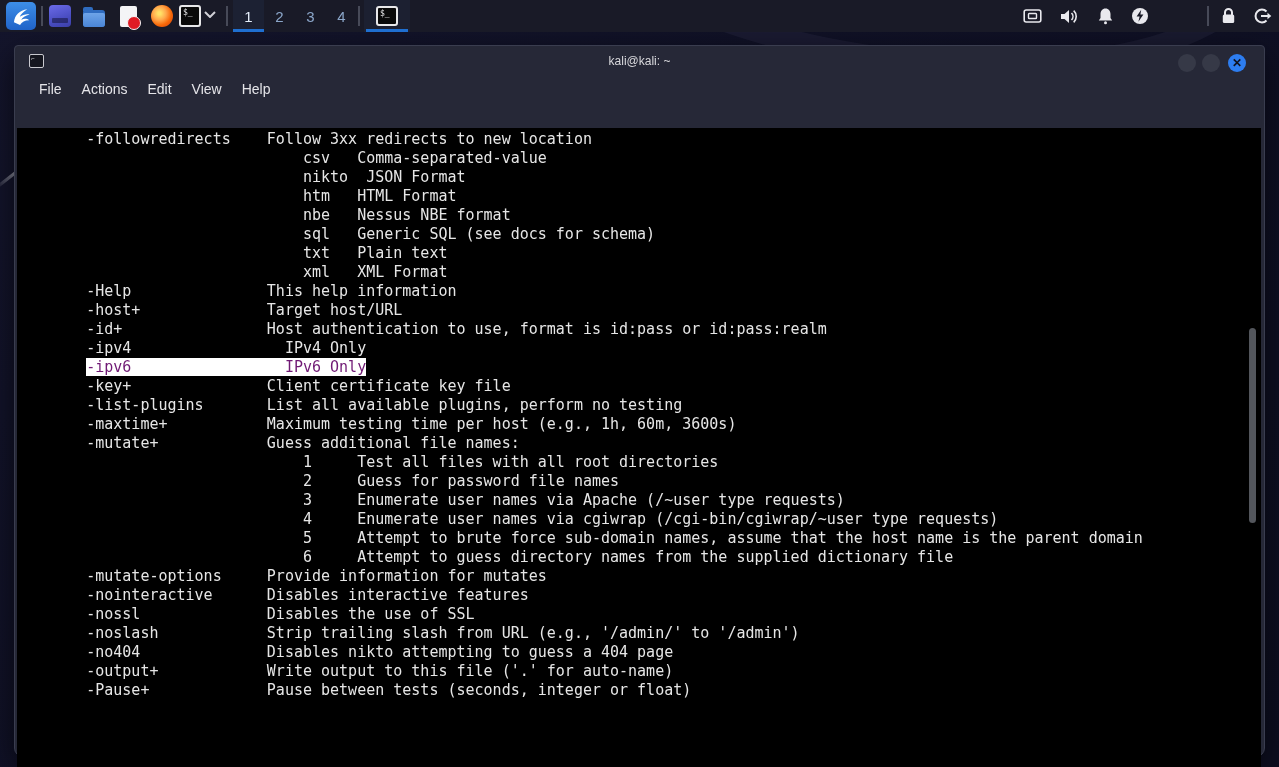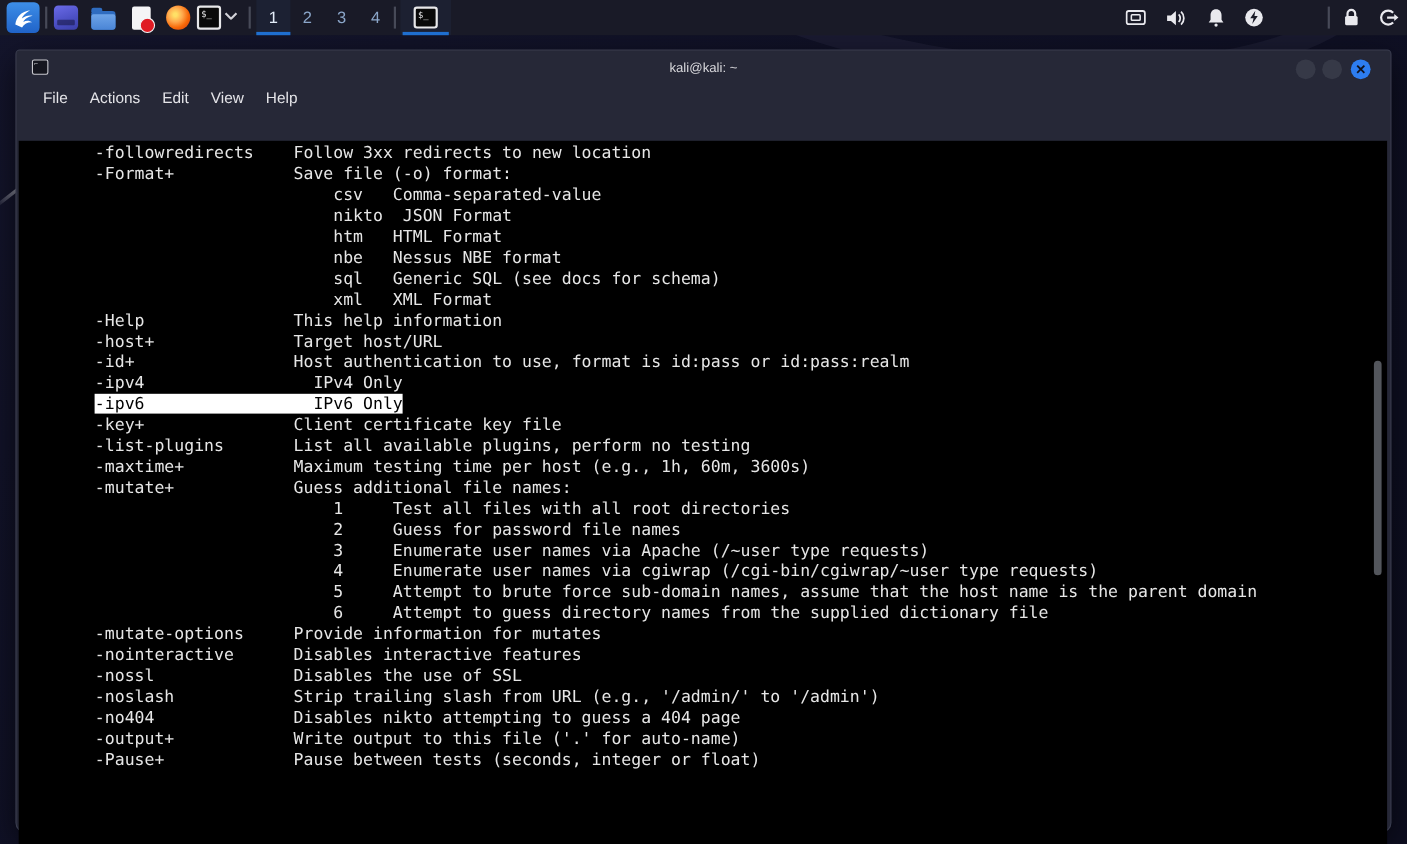--- a/index.html
+++ b/index.html
@@ -61,21 +61,21 @@
   .win-btn { position:absolute; top:8px; width:18px; height:18px; border-radius:50%; background:#363947; }
   .win-btn.close { background:#2d7df0; display:flex; align-items:center; justify-content:center;
     color:#10111c; font-size:12px; font-weight:bold; line-height:1; }
   .menubar { position:absolute; left:0; top:30px; right:0; height:26px; display:flex; align-items:center;
     padding-left:14px; gap:0; }
   .menu-item { color:#e4e4e8; font-size:14px; padding:2px 10px; }
   .content { position:absolute; left:2px; right:3px; top:56px; height:644px; background:#000; overflow:hidden;margin-top:26px; }
   .term-pre { position:absolute; left:0; top:0; right:16px; padding:2px 0 0 6px;
     font-family:"DejaVu Sans Mono", monospace; font-size:15px; line-height:19px; color:#e6e6e6; }
   .term-line { white-space:pre; height:19px; }
-  .term-selection { background:#ffffff; color:#000000; }
+  .term-selection { background:#ffffff; color:#701a75; }
   .scrollbar-track { position:absolute; right:0; top:0; width:16px; height:644px; }
   .scrollbar-thumb { position:absolute; right:5px; top:200px; width:7px; height:195px; border-radius:4px; background:#53565c; }
 
   svg { display:block; }
 </style>
 </head>
 <body>
 
 <div class="desktop">
   <div class="wall-streak"></div>
@@ -192,26 +192,26 @@
       <div class="menu-item">File</div>
       <div class="menu-item">Actions</div>
       <div class="menu-item">Edit</div>
       <div class="menu-item">View</div>
       <div class="menu-item">Help</div>
     </div>
 
   <div class="content">
     <div class="term-pre">
         <div class="term-line">       -followredirects    Follow 3xx redirects to new location</div>
-        <div class="term-line">       -Format+            Save file (-o) format:</div>
         <div class="term-line">                               csv   Comma-separated-value</div>
         <div class="term-line">                               nikto  JSON Format</div>
         <div class="term-line">                               htm   HTML Format</div>
         <div class="term-line">                               nbe   Nessus NBE format</div>
         <div class="term-line">                               sql   Generic SQL (see docs for schema)</div>
+        <div class="term-line">                               txt   Plain text</div>
         <div class="term-line">                               xml   XML Format</div>
         <div class="term-line">       -Help               This help information</div>
         <div class="term-line">       -host+              Target host/URL</div>
         <div class="term-line">       -id+                Host authentication to use, format is id:pass or id:pass:realm</div>
         <div class="term-line">       -ipv4                 IPv4 Only</div>
         <div class="term-line">       <span class="term-selection">-ipv6                 IPv6 Only</span></div>
         <div class="term-line">       -key+               Client certificate key file</div>
         <div class="term-line">       -list-plugins       List all available plugins, perform no testing</div>
         <div class="term-line">       -maxtime+           Maximum testing time per host (e.g., 1h, 60m, 3600s)</div>
         <div class="term-line">       -mutate+            Guess additional file names:</div>

